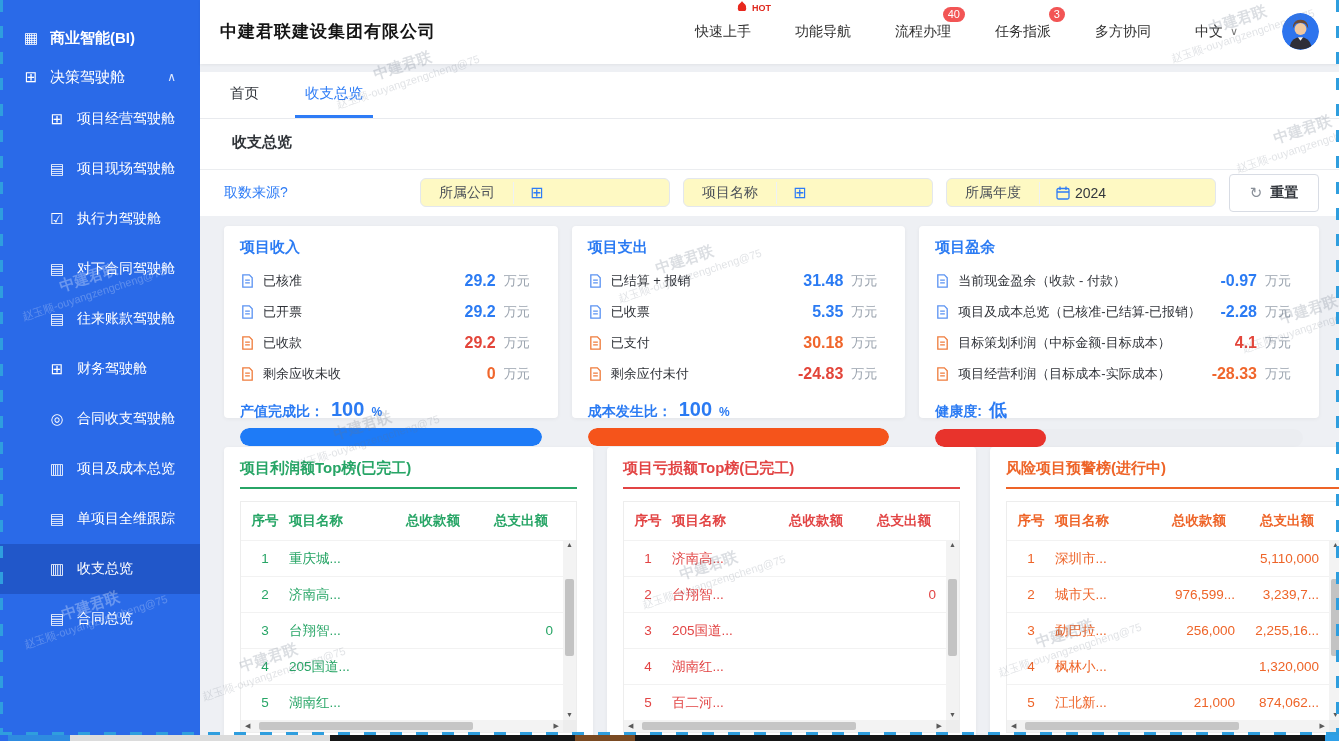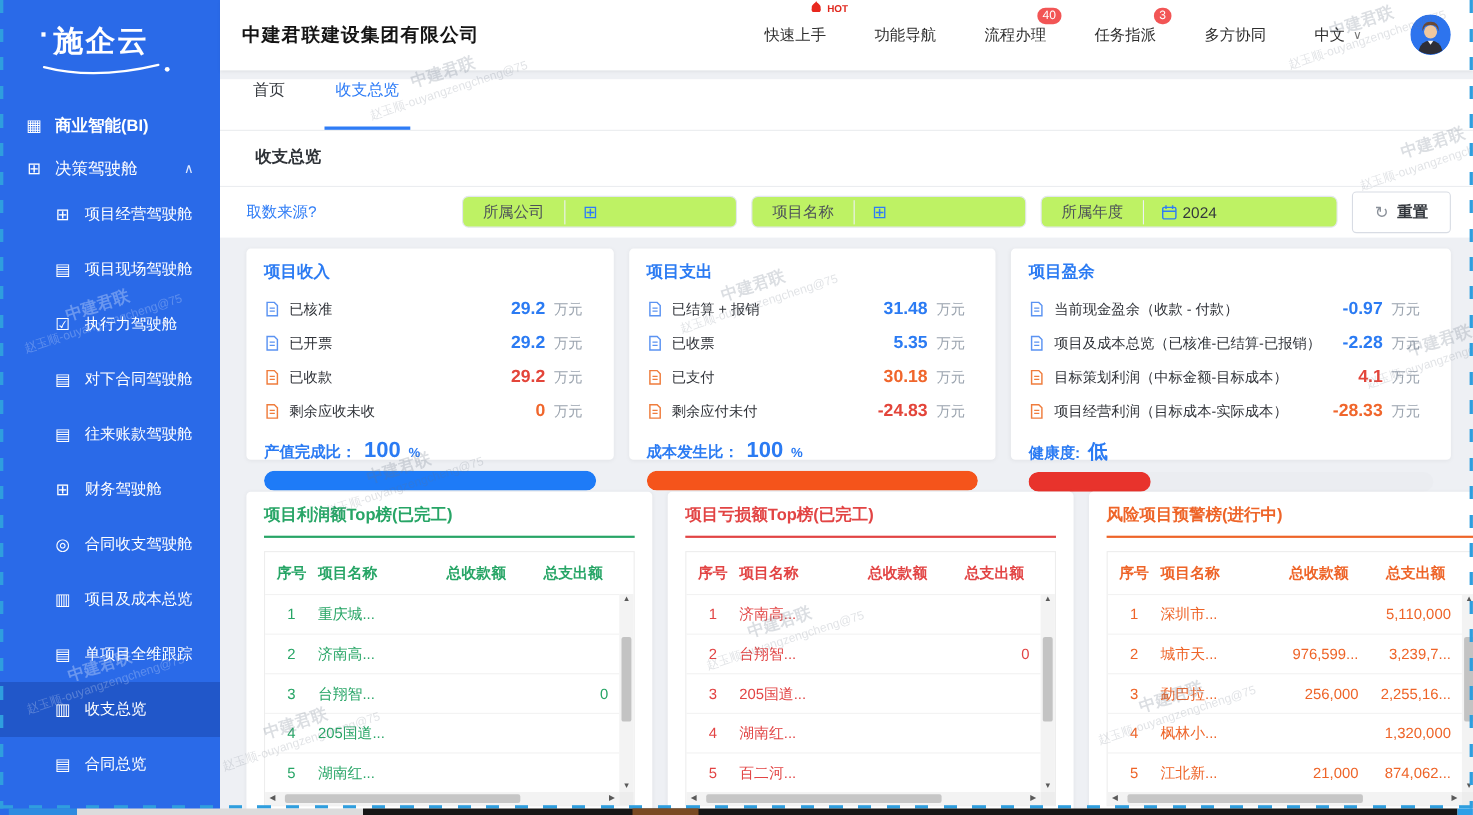--- a/index.html
+++ b/index.html
@@ -28,31 +28,31 @@
   .hdr-nav { margin-left:auto; display:flex; align-items:center; gap:44px; font-size:14px; color:#2f2f2f; }
   .nav-item { position:relative; cursor:pointer; white-space:nowrap; }
   .badge { position:absolute; top:-16px; right:-14px; background:#f25555; color:#fff; border-radius:9px; font-size:11px; line-height:15px; padding:0 5px; min-width:16px; text-align:center; }
   .hot-tag { position:absolute; top:-22px; right:-20px; text-align:right; line-height:8px; }
   .hot-tag b { color:#e0281e; font-size:9px; letter-spacing:0; }
   .lang { display:flex; align-items:center; gap:7px; cursor:pointer; }
   .lang .chev { font-size:11px; color:#777; }
   .avatar { width:37px; height:37px; border-radius:50%; overflow:hidden; flex:none; cursor:pointer; }
 
   .crumbs { margin-top:8px; background:#fff; height:49px; border-bottom:1px solid #e8eaee; display:flex; align-items:stretch; padding:0 0 0 20px; gap:26px; }
-  .crumb { display:flex; padding:0 10px; font-size:14.5px; color:#33373d; cursor:pointer; border-bottom:3px solid transparent; }
+  .crumb { display:flex; align-items:center; padding:0 10px; font-size:14.5px; color:#33373d; cursor:pointer; border-bottom:3px solid transparent; }
   .crumb.active { color:#2e7cf6; border-bottom-color:#2e7cf6; }
 
   .subtabs { background:#fff; height:52px; border-bottom:1px solid #ebedf0; display:flex; align-items:stretch; padding:0 0 0 24px; gap:42px; }
   .subtab { display:flex; align-items:center; padding:0 8px; font-size:15px; font-weight:bold; color:#2f3338; cursor:pointer; border-bottom:3px solid transparent; }
   .subtab.active { color:#2e7cf6; border-bottom-color:#2e7cf6; }
 
   .filterbar { background:#fff; height:48px; display:flex; align-items:center; padding:0 20px 0 24px; }
   .src-link { color:#2e7cf6; font-size:14px; cursor:pointer; white-space:nowrap; }
   .filter-group { margin-left:auto; display:flex; align-items:center; gap:13px; }
-  .sel { width:250px; height:29px; border:1px solid #e3e7ee; border-radius:6px; background:#bef264; display:flex; align-items:center; cursor:pointer; }
+  .sel { width:250px; height:29px; border:1px solid #e3e7ee; border-radius:6px; background:#fef9c3; display:flex; align-items:center; cursor:pointer; }
   .sel.year { width:270px; }
   .sel-label { width:92px; text-align:center; font-size:14px; color:#4c5159; flex:none; }
   .sel-divider { width:1px; height:22px; background:#eef1f5; flex:none; }
   .sel-val { flex:1; display:flex; align-items:center; padding-left:16px; gap:5px; }
   .sel-val .grid-glyph { color:#2e7cf6; font-size:16px; }
   .sel-val .year-text { color:#33373d; font-size:14px; }
   .reset-btn { width:90px; height:38px; border:1px solid #d8dce4; border-radius:4px; background:#fff; display:flex; align-items:center; justify-content:center; gap:8px; font-size:14px; font-weight:bold; color:#33373d; cursor:pointer; }
   .reset-btn .r-ico { color:#8a9099; font-size:15px; font-weight:normal; }
 
   
@@ -117,27 +117,20 @@
   .seg3 { left:330px; width:995px; background:#161616; }
   .seg4 { left:575px; width:60px; background:#7a4a22; }
   .seg5 { left:1325px; width:14px; background:#2e9fe7; }
 </style>
 </head>
 <body>
 
 <div class="page">
 
   <aside class="sidebar">
-    <div class="logo-wrap">
-      <div class="logo-line"><span class="logo-dot">·</span><span>施企云</span></div>
-      <svg width="128" height="16" viewBox="0 0 128 16">
-        <path d="M4 6 Q 50 18 108 4" fill="none" stroke="#ffffff" stroke-width="2" stroke-linecap="round"></path>
-        <circle cx="116" cy="8" r="2.2" fill="#ffffff"></circle>
-      </svg>
-    </div>
     <div class="side-section">
       <span class="s-ico">▦</span>
       <span>商业智能(BI)</span>
     </div>
     <div class="side-group">
       <span class="s-ico">⊞</span>
       <span>决策驾驶舱</span>
       <span class="chev">∧</span>
     </div>
     <nav class="side-items">

